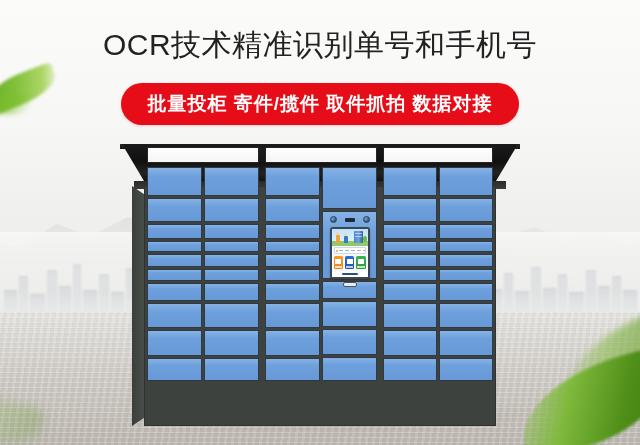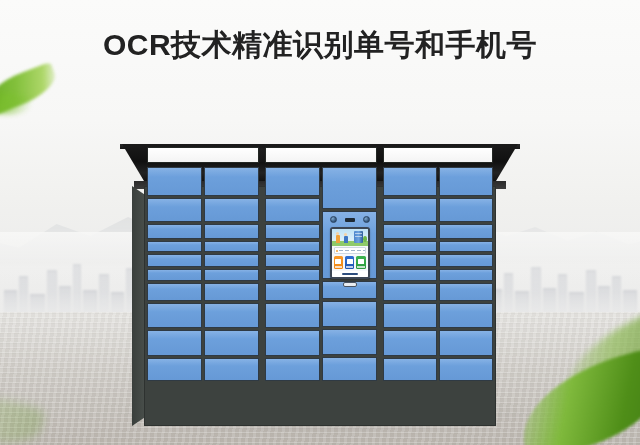--- a/index.html
+++ b/index.html
@@ -145,21 +145,21 @@
     filter: blur(5px);
     opacity: 0.5;
   }
 
   
   .headline {
     position: absolute;
     left: 0; top: 25px; width: 640px;
     text-align: center;
     font-size: 30px;
-    font-weight: bold;
+    font-weight: normal;
     letter-spacing: 0.5px;
     color: #222222;
     white-space: nowrap;
     text-shadow: 0 1px 0 rgba(255,255,255,0.6);
   }
   .badge-wrap {
     position: absolute;
     left: 0; top: 83px; width: 640px;
     display: flex;
     justify-content: center;
@@ -509,20 +509,23 @@
   <div class="bg-ground"></div>
   <div class="ground-shadow"></div>
 
   <div class="leaf leaf-tl"></div>
   <div class="leaf leaf-tl2"></div>
   <div class="leaf leaf-bl"></div>
   <div class="leaf leaf-br2"></div>
   <div class="leaf leaf-br"></div>
 
   <div class="headline">OCR技术精准识别单号和手机号</div>
+  <div class="badge-wrap">
+    <div class="badge">批量投柜 寄件/揽件 取件抓拍 数据对接</div>
+  </div>
 
   <div class="cabinet">
     <div class="canopy-lip"></div>
     <div class="canopy"></div>
     <div class="canopy-under"></div>
     <div class="side-panel"></div>
     <div class="body"></div>
 
     <div class="bay" style="left:6px; width:118px;">
       <div class="banner"></div>

